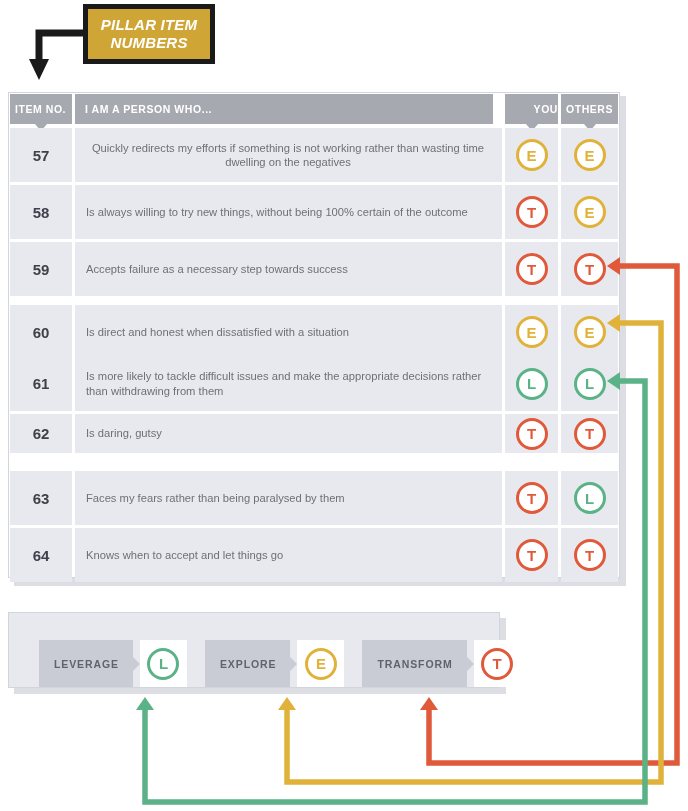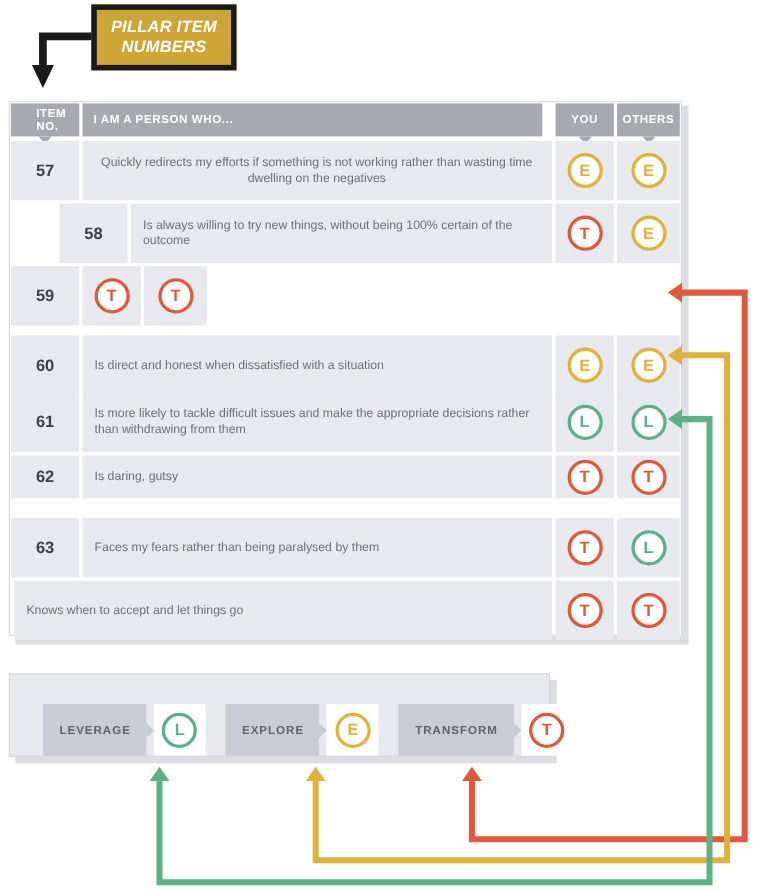--- a/index.html
+++ b/index.html
@@ -20,23 +20,23 @@
 
   
   .tbl-shadow{position:absolute;left:14px;top:96px;width:612px;height:490px;
               background:#DCDEE3;}
   .tbl{position:absolute;left:8px;top:92px;width:612px;height:486px;
        background:#ffffff;border:1px solid #D2D5DB;box-sizing:border-box;}
   .hdr{position:absolute;left:1px;top:1px;right:1px;height:30px;display:flex;}
   .hcell{background:#A7A9B0;color:#ffffff;font-weight:bold;font-size:10.5px;
          letter-spacing:.55px;display:flex;align-items:center;
          box-sizing:border-box;position:relative;}
-  .hcell.c-no{width:62px;padding-left:23px;}
+  .hcell.c-no{width:62px;padding-left:5px;}
   .hcell.c-txt{flex:1;padding-left:10px;margin-left:3px;}
-  .hcell.c-you{width:53px;margin-left:12px;justify-content:center;}
+  .hcell.c-you{width:53px;margin-left:12px;justify-content:flex-end;}
   .hcell.c-oth{width:57px;margin-left:3px;justify-content:center;}
   .notch{position:absolute;left:50%;bottom:-7px;margin-left:-6px;width:0;height:0;
          border-left:6px solid transparent;border-right:6px solid transparent;
          border-top:7px solid #A7A9B0;}
 
   .trow{position:absolute;left:1px;right:1px;display:flex;}
   .cell{background:#E8E9EE;box-sizing:border-box;display:flex;align-items:center;}
   .cell.c-no{width:62px;justify-content:center;color:#3E4149;
              font-weight:bold;font-size:15px;}
   .cell.c-txt{flex:1;margin-left:3px;padding:0 12px 0 11px;color:#6C7079;
@@ -110,32 +110,33 @@
         <div class="trow" style="top: 35px; height: 54px; text-align: center;">
           <div class="cell c-no">57</div>
           <div class="cell c-txt">Quickly redirects my efforts if something is not working rather than wasting time dwelling on the negatives</div>
           <div class="cell c-you">
             <span class="badge b-E">E</span>
           </div>
           <div class="cell c-oth">
             <span class="badge b-E">E</span>
           </div>
         </div>
-        <div class="trow" style="top: 92.2px; height: 54px; padding-left: 44px;">
+        <div class="trow" style="top: 92.2px; height: 54px;">
           <div class="cell c-no">58</div>
           <div class="cell c-txt">Is always willing to try new things, without being 100% certain of the outcome</div>
           <div class="cell c-you">
             <span class="badge b-T">T</span>
           </div>
           <div class="cell c-oth">
             <span class="badge b-E">E</span>
           </div>
         </div>
         <div class="trow" style="top: 149.4px; height: 54px;">
           <div class="cell c-no">59</div>
+          <div class="cell c-txt">Accepts failure as a necessary step towards success</div>
           <div class="cell c-you">
             <span class="badge b-T">T</span>
           </div>
           <div class="cell c-oth">
             <span class="badge b-T">T</span>
           </div>
         </div>
         <div class="trow" style="top: 212px; height: 54px;">
           <div class="cell c-no">60</div>
           <div class="cell c-txt">Is direct and honest when dissatisfied with a situation</div>
@@ -170,20 +171,21 @@
           <div class="cell c-no">63</div>
           <div class="cell c-txt">Faces my fears rather than being paralysed by them</div>
           <div class="cell c-you">
             <span class="badge b-T">T</span>
           </div>
           <div class="cell c-oth">
             <span class="badge b-L">L</span>
           </div>
         </div>
         <div class="trow" style="top: 435.4px; height: 54px;">
+          <div class="cell c-no">64</div>
           <div class="cell c-txt">Knows when to accept and let things go</div>
           <div class="cell c-you">
             <span class="badge b-T">T</span>
           </div>
           <div class="cell c-oth">
             <span class="badge b-T">T</span>
           </div>
         </div>
       </div>
   </div>

